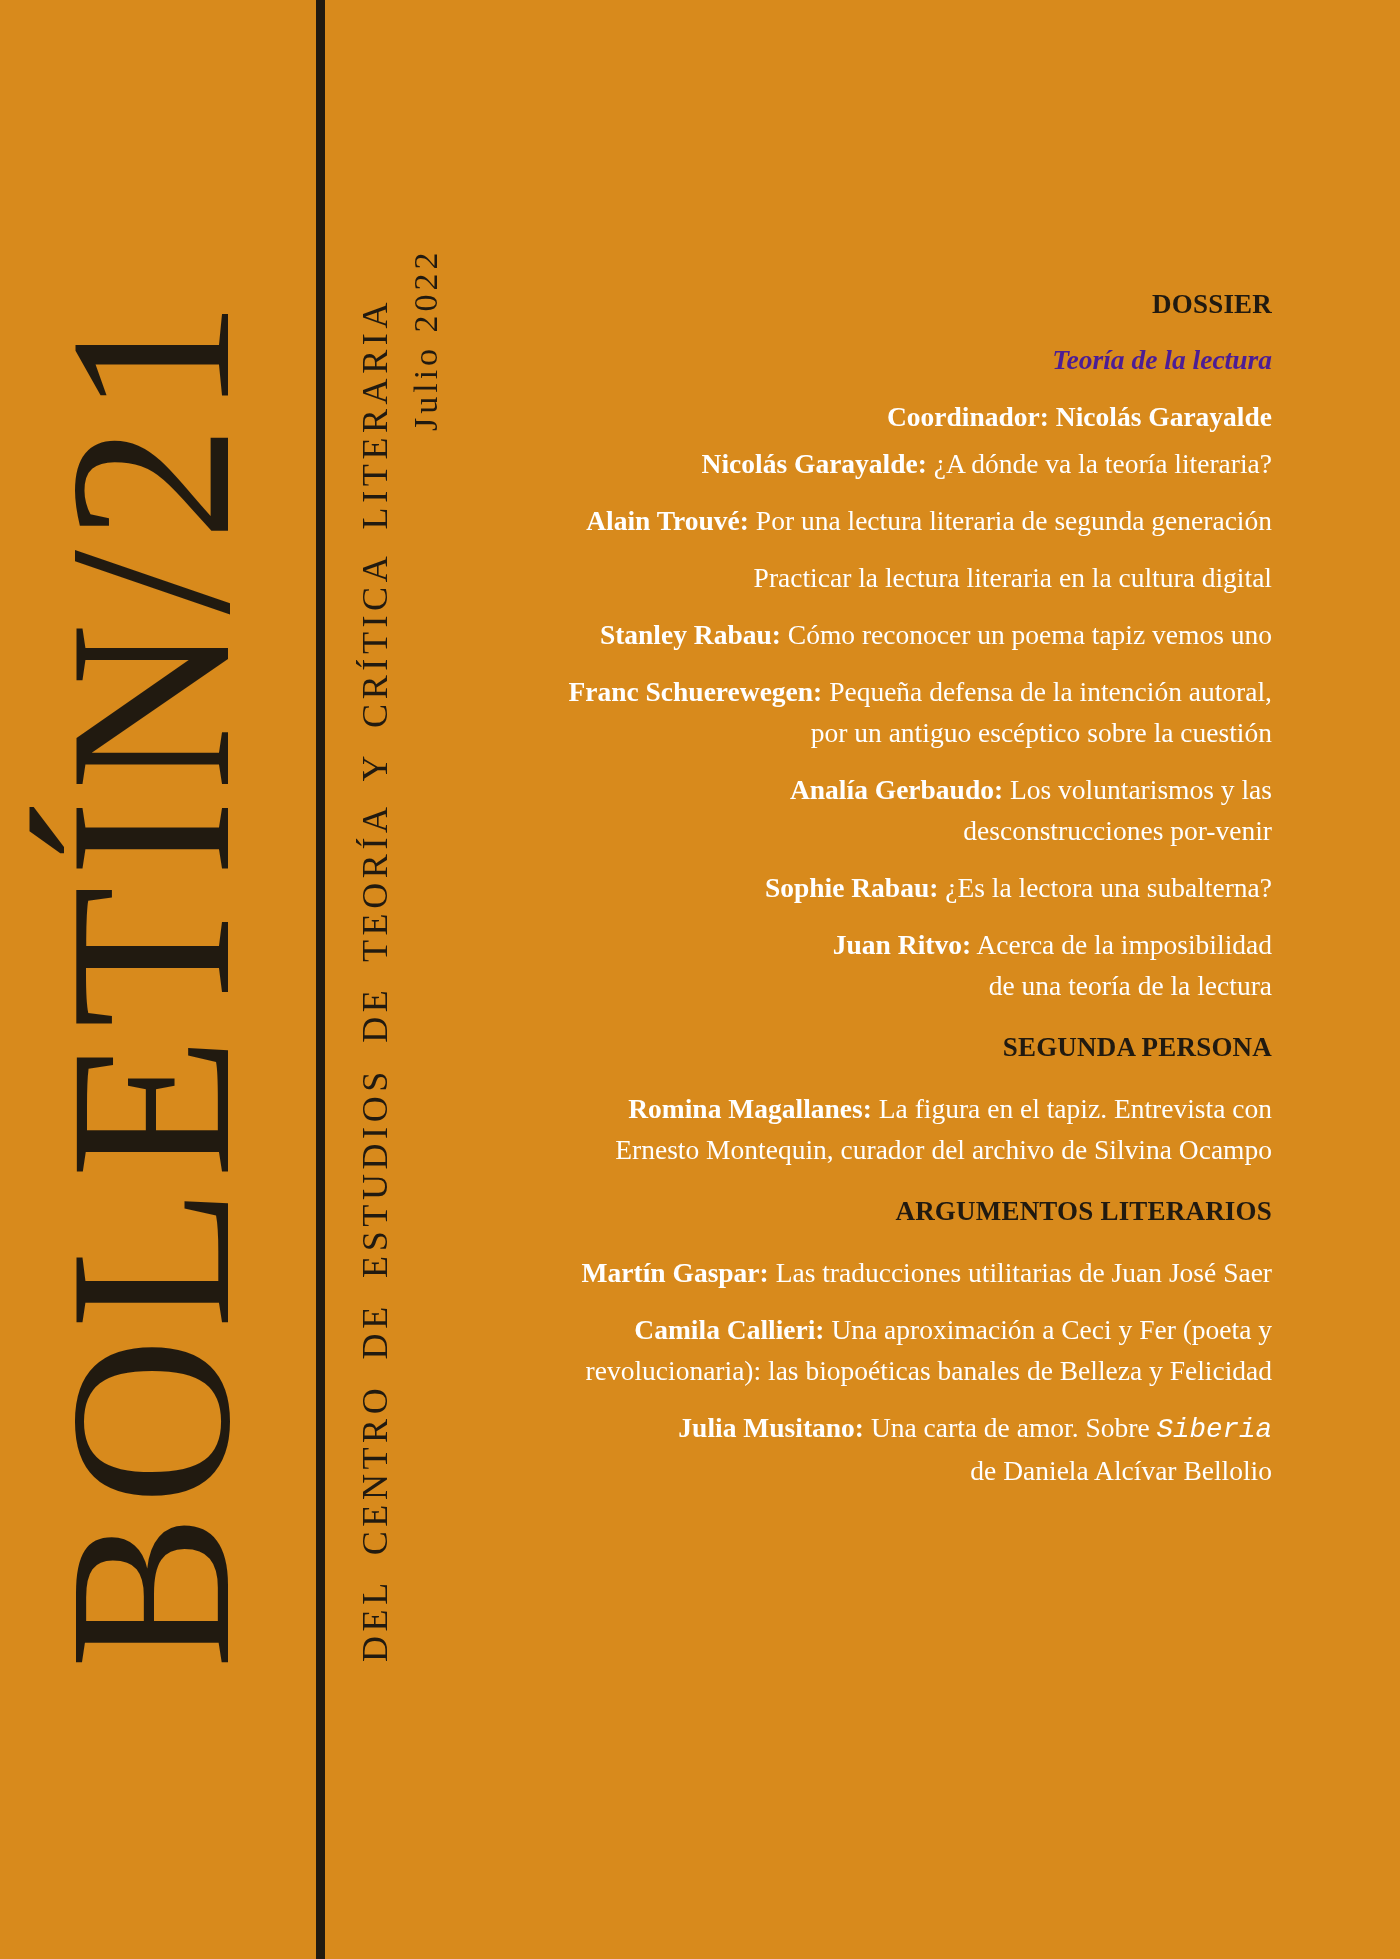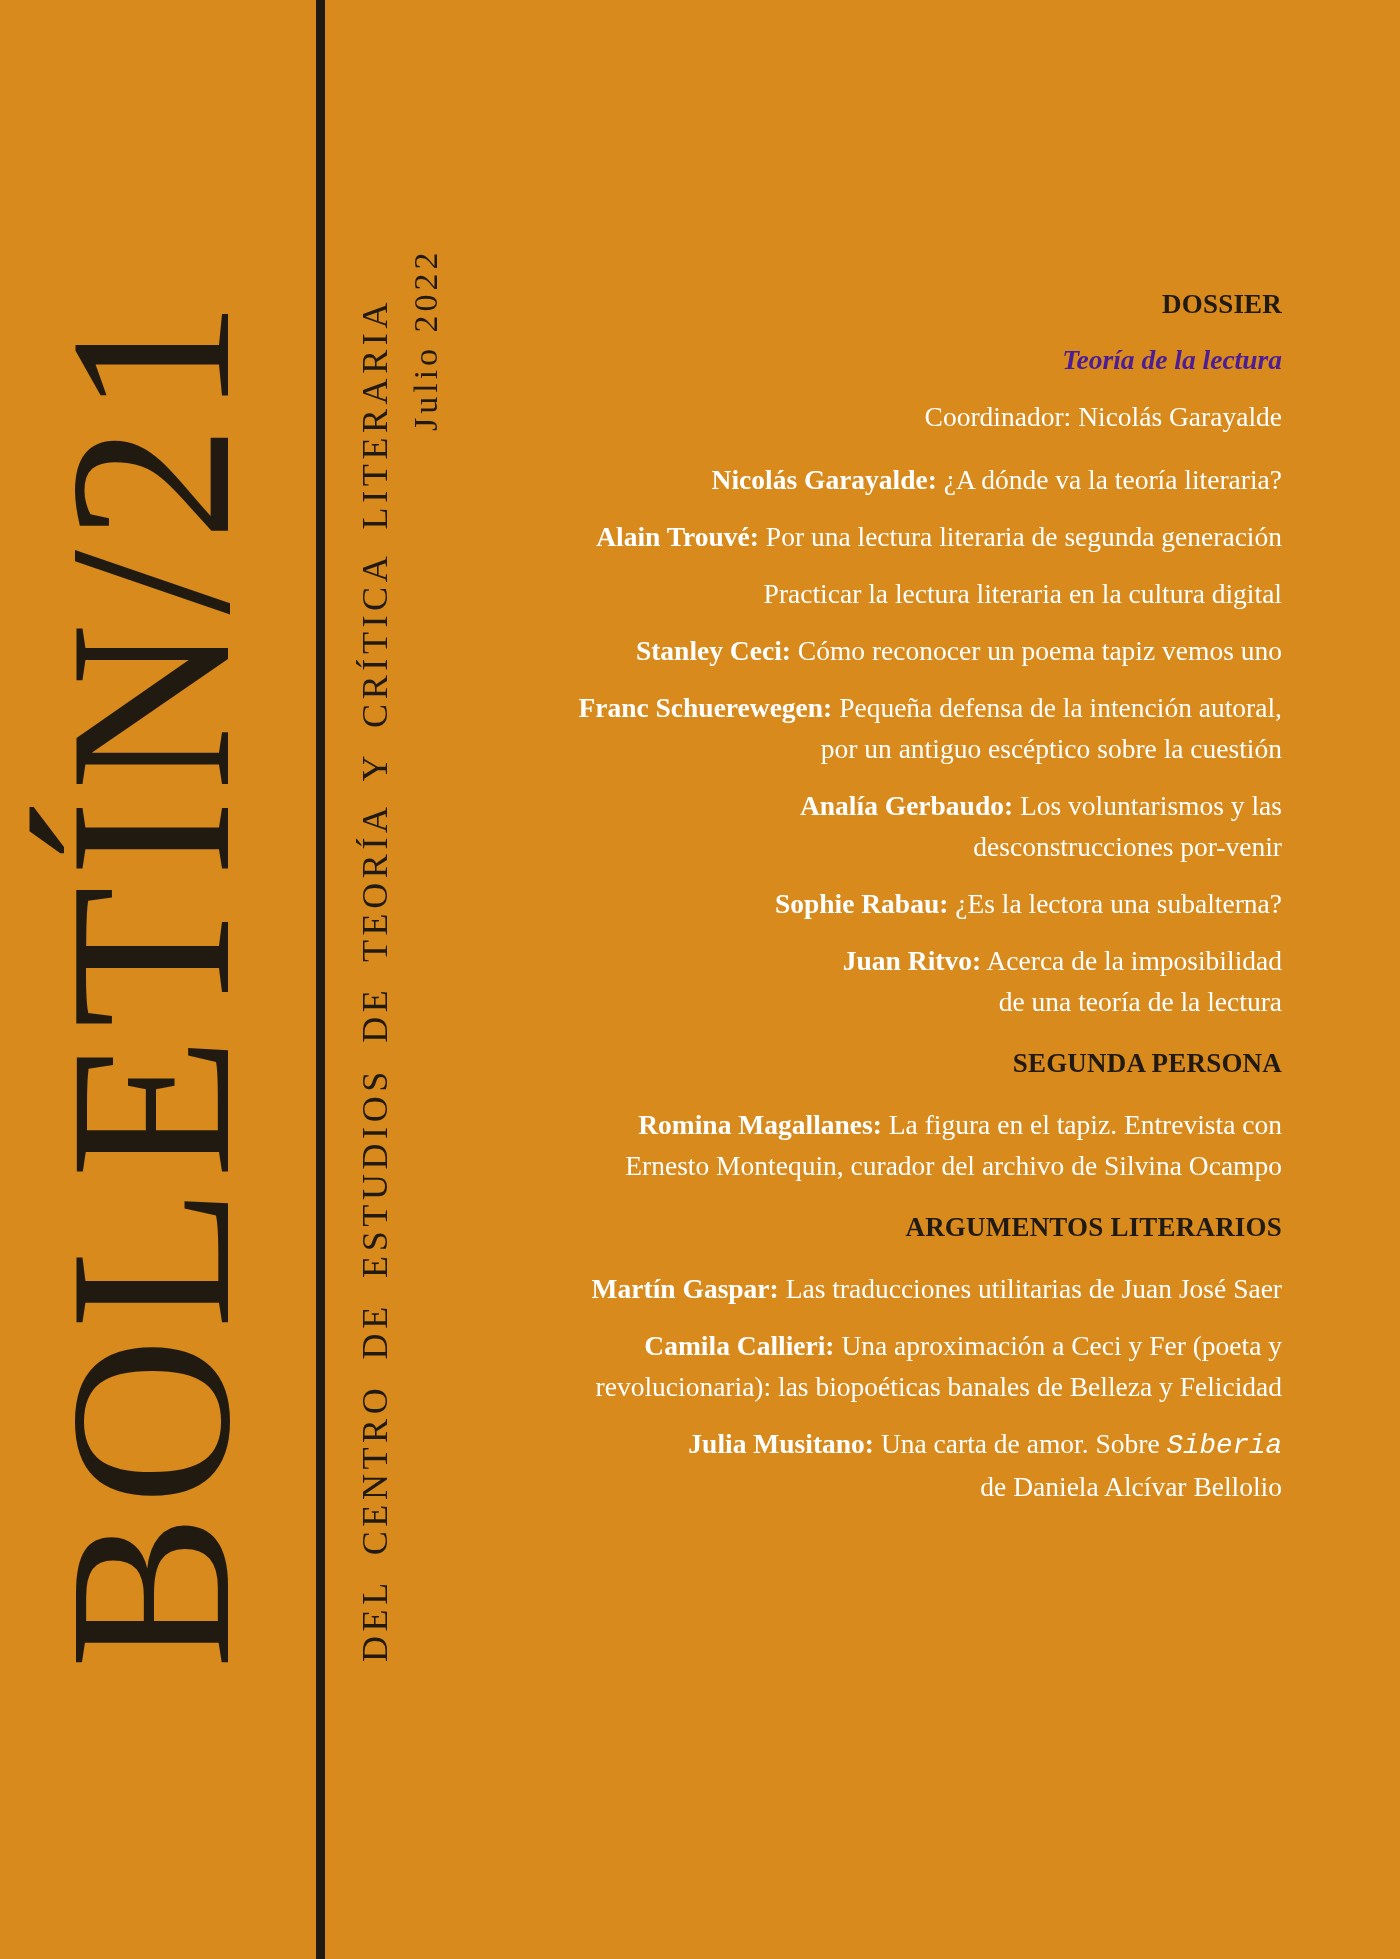--- a/index.html
+++ b/index.html
@@ -71,21 +71,21 @@
       width: 136px;
       height: 40px;
       transform: rotate(-90deg);
       font-size: 34px;
       line-height: 40px;
       letter-spacing: 4px;
     }
     
     .toc {
       position: absolute;
-      right: 118px;
+      right: 128px;
       top: 286px;
       width: 860px;
       text-align: right;
       color: #FFFFFF;
       font-size: 27.5px;
     }
     .section {
       margin: 0;
     }
     .section + .section {
@@ -104,23 +104,23 @@
     }
     .dossier-subtitle {
       color: #4c1d95;
       font-style: italic;
       font-weight: bold;
       font-size: 27.5px;
       line-height: 36px;
       margin-bottom: 21px;
     }
     .coordinator {
-      font-weight: normal;
+      font-weight: bold;
       line-height: 36px;
-      margin-bottom: 21px;
+      margin-bottom: 5px;
     }
     .entry {
       line-height: 47px;
       margin-bottom: 10px;
     }
     .entry .author {
       font-weight: bold;
     }
     .entry .line {
       display: block;
@@ -169,21 +169,21 @@
       <div class="entry">
         <span class="line"><span class="author">Nicolás Garayalde:</span><span> ¿A dónde va la teoría literaria?</span></span>
       </div>
       <div class="entry">
         <span class="line"><span class="author">Alain Trouvé:</span><span> Por una lectura literaria de segunda generación</span></span>
       </div>
       <div class="entry">
         <span class="line">Practicar la lectura literaria en la cultura digital</span>
       </div>
       <div class="entry">
-        <span class="line"><span class="author">Stanley Ceci:</span><span> Cómo reconocer un poema tapiz vemos uno</span></span>
+        <span class="line"><span class="author">Stanley Rabau:</span><span> Cómo reconocer un poema tapiz vemos uno</span></span>
       </div>
       <div class="entry">
         <span class="line"><span class="author">Franc Schuerewegen:</span><span> Pequeña defensa de la intención autoral,</span></span>
         <span class="line">por un antiguo escéptico sobre la cuestión</span>
       </div>
       <div class="entry">
         <span class="line"><span class="author">Analía Gerbaudo:</span><span> Los voluntarismos y las</span></span>
         <span class="line">desconstrucciones por-venir</span>
       </div>
       <div class="entry">

